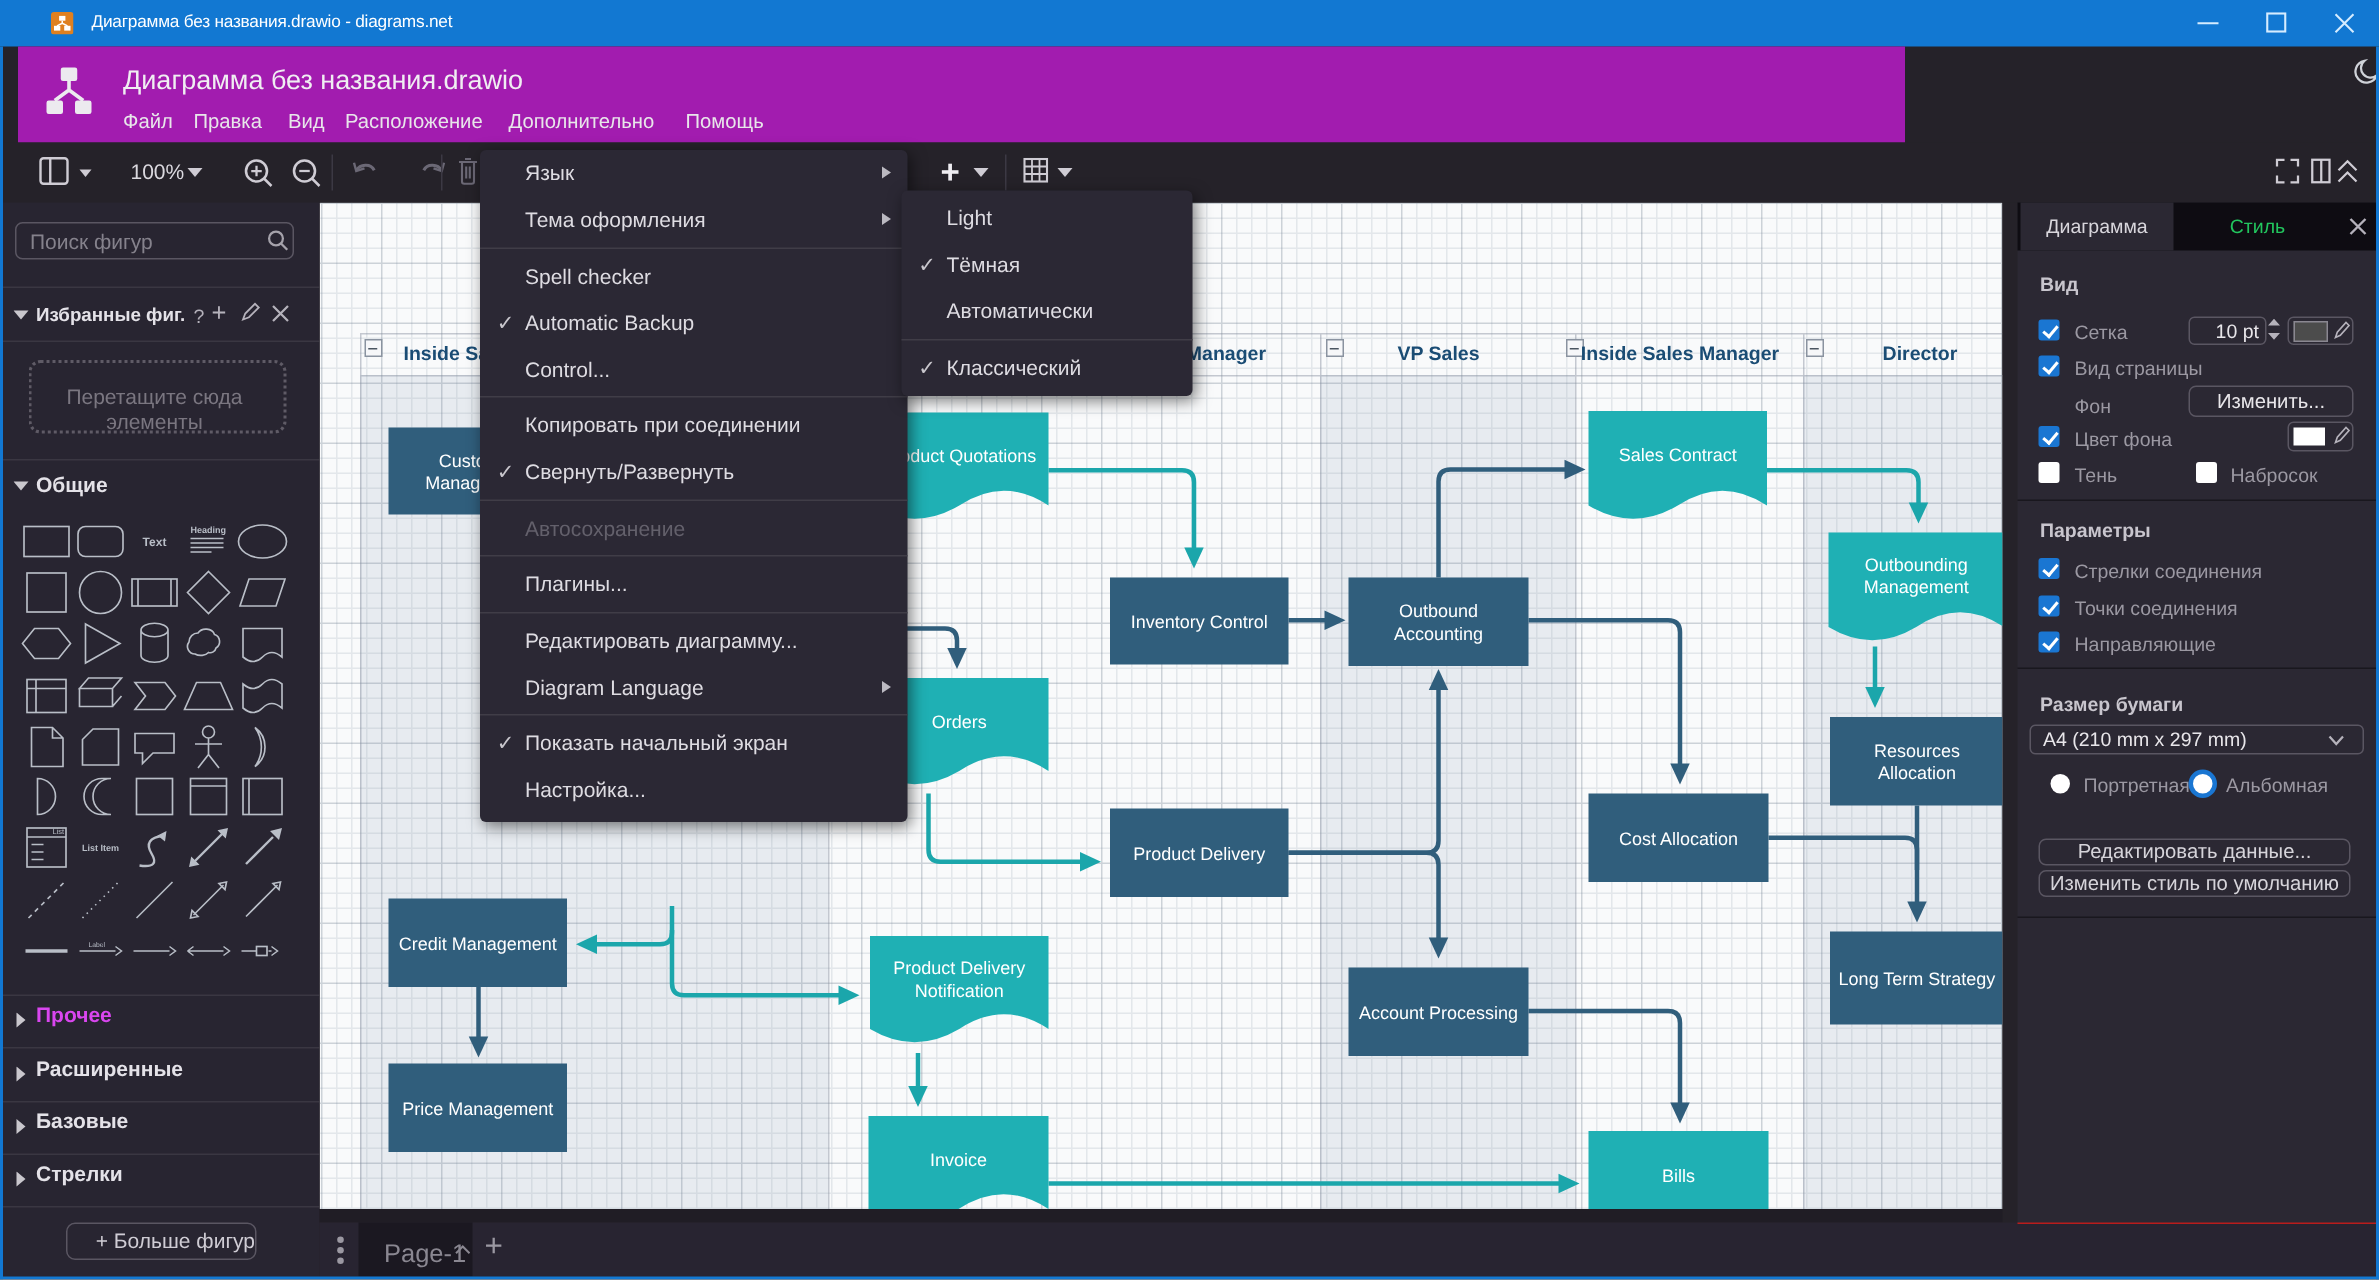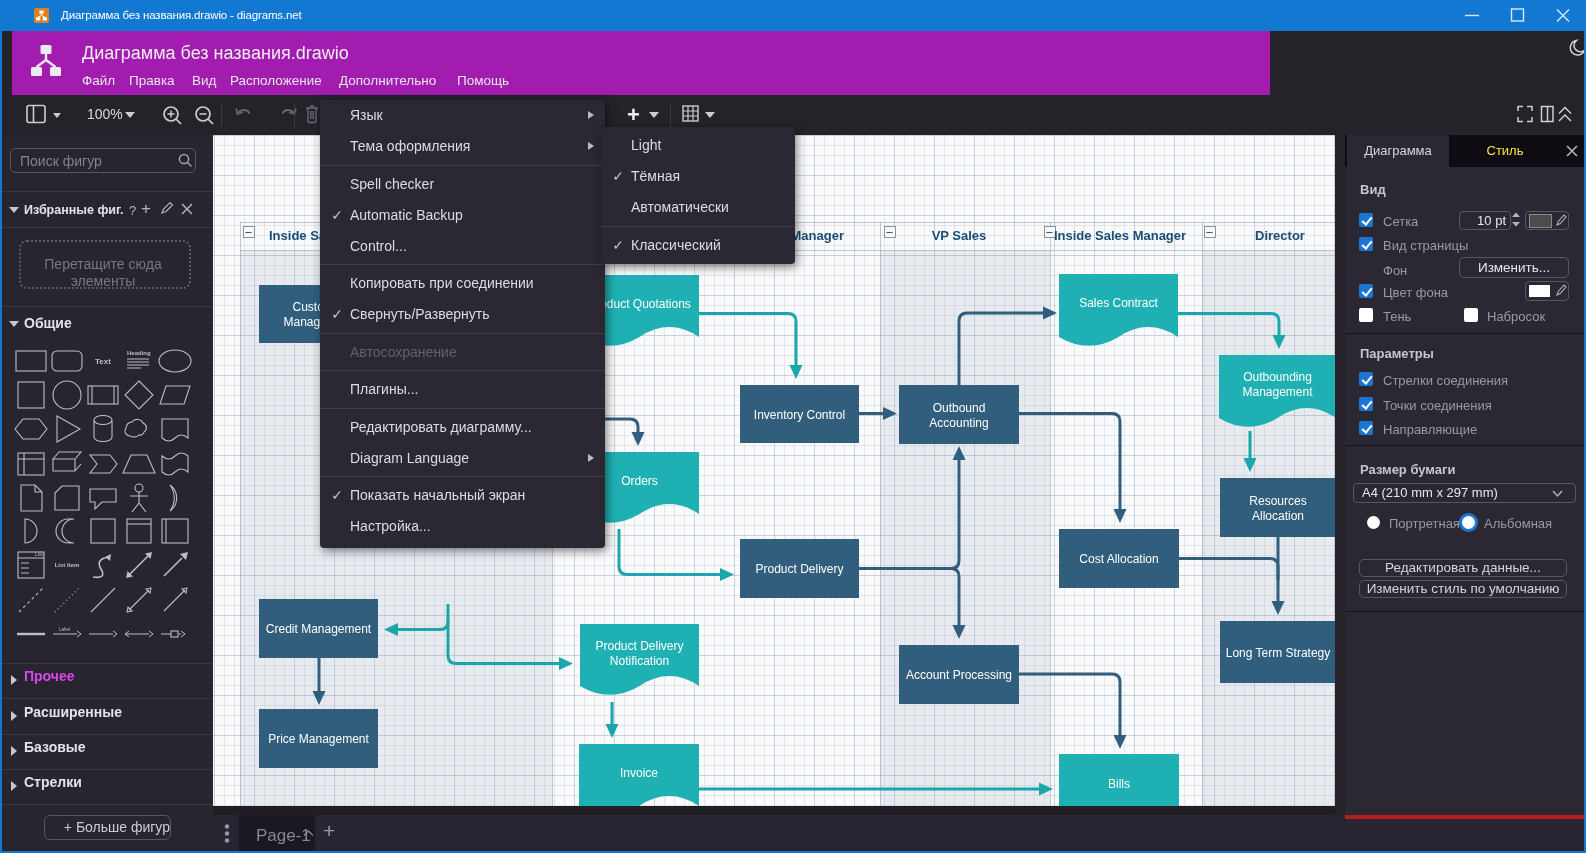--- a/index.html
+++ b/index.html
@@ -6,21 +6,21 @@
 #titlebar{position:absolute;left:0;top:0;width:1586px;height:31px;background:#1278d2;}
 #frameL{position:absolute;left:0;top:31px;width:2px;height:822px;background:#1278d2;z-index:60;}
 #frameR{position:absolute;left:1584px;top:31px;width:2px;height:822px;background:#1278d2;z-index:60;}
 #frameB{position:absolute;left:0;top:851px;width:1586px;height:2px;background:#1278d2;z-index:60;}
 #header{position:absolute;left:2px;top:31px;width:1258px;height:64px;background:#a21caf;margin-left:10px;}
 #toolbar{position:absolute;left:2px;top:95px;width:1582px;height:40px;background:#252229;}
 #sidebar{position:absolute;left:2px;top:135px;width:211px;height:716px;background:#282531;overflow:hidden;}
 #canvas{position:absolute;left:213px;top:135px;width:1122px;height:671px;overflow:hidden;}
 #hstrip{position:absolute;left:213px;top:806px;width:1122px;height:9px;background:#201d25;}
 #footer{position:absolute;left:213px;top:815px;width:1371px;height:36px;background:#282431;}
-#rightpanel{position:absolute;left:1345px;top:135px;width:239px;height:680px;background:#2b2833;border-bottom:4px solid #b91c1c;}
+#rightpanel{position:absolute;left:1345px;top:135px;width:239px;height:680px;background:#2b2833;border-bottom:1px solid #b91c1c;}
 .menu{position:absolute;background:#2b2834;border-radius:4px;box-shadow:2px 3px 10px rgba(0,0,0,.5);z-index:100;}
 .mi{height:31px;line-height:31px;padding-left:30px;color:#dedce2;font-size:14px;position:relative;white-space:nowrap;}
 .mi .chk{position:absolute;left:7px;top:0;width:20px;text-align:center;color:#c9c7cd;}
 .mi .sub{position:absolute;right:11px;top:11px;width:0;height:0;border-left:6px solid #bbb9c1;border-top:4.5px solid transparent;border-bottom:4.5px solid transparent;}
 .msep{height:1px;background:#403d47;margin:2.75px 0;}
 .hl{background:#17151b;}
 .dis{color:#63606b;}
 .cb{position:absolute;width:14px;height:14px;border-radius:2px;}
 .cb.on{background:#1a76d2;}
 .cb.on:after{content:"";position:absolute;left:4.5px;top:1.5px;width:4px;height:8px;border:solid #fff;border-width:0 2px 2px 0;transform:rotate(40deg);}
@@ -335,21 +335,21 @@
 <div class="abs" style="left:26px;top:0px;width:76px;height:36px;background:#1b1821;"></div>
 <div class="abs" style="left:43px;top:11px;font-size:17px;color:#8a8791;">Page-1</div>
 <svg class="abs" style="left:90px;top:15px" width="11" height="7">
       <path d="M1 5.5 l4.5-4.5 4.5 4.5" fill="none" stroke="#8a8791" stroke-width="1.3"></path>
     </svg>
 <div class="abs" style="left:110px;top:4px;font-size:21px;font-weight:200;color:#9b98a2;">+</div>
 </div>
 <div id="rightpanel">
 <div class="abs" style="left:0;top:0;width:239px;height:32px;background:#0e0c12;"></div>
 <div class="abs" style="left:2px;top:0px;width:102px;height:32px;background:#2b2833;text-align:center;line-height:32px;color:#d8d6dc;font-size:13px;">Диаграмма</div>
-<div class="abs" style="left:104px;top:0px;width:112px;height:32px;text-align:center;line-height:32px;color:#fde047;font-size:13px;">Стиль</div>
+<div class="abs" style="left:104px;top:0px;width:112px;height:32px;text-align:center;line-height:32px;color:#22c55e;font-size:13px;">Стиль</div>
 <svg class="abs" style="left:221px;top:10px" width="12" height="12">
       <path d="M1 1 l10 10 M11 1 L1 11" stroke="#b5b2bb" stroke-width="1.6"></path>
     </svg>
 <div class="abs" style="left:15px;top:47px;font-size:13px;font-weight:bold;color:#c8c5cd;">Вид</div>
 <div class="cb on" style="left:14px;top:78px;"></div>
 <div class="plabel" style="left:38px;top:79px;">Сетка</div>
 <div class="abs" style="left:114px;top:76px;width:46px;height:17px;border:1px solid #5a5662;border-radius:4px;color:#e8e6ea;font-size:13px;text-align:right;line-height:17px;padding-right:4px;">10 pt</div>
 <svg class="abs" style="left:166px;top:76px" width="10" height="18">
       <path d="M1 6 l4-4.5 4 4.5Z M1 11 l4 4.5 4-4.5Z" fill="#b5b2bb"></path>
     </svg>

